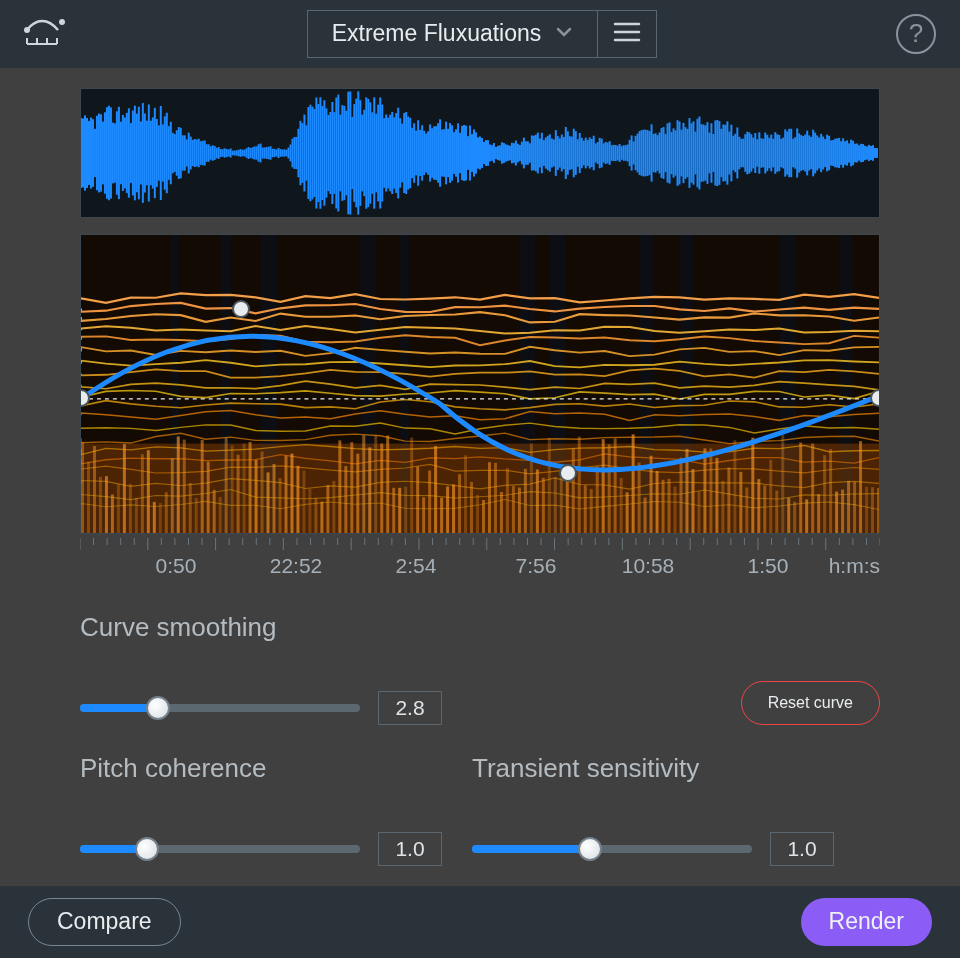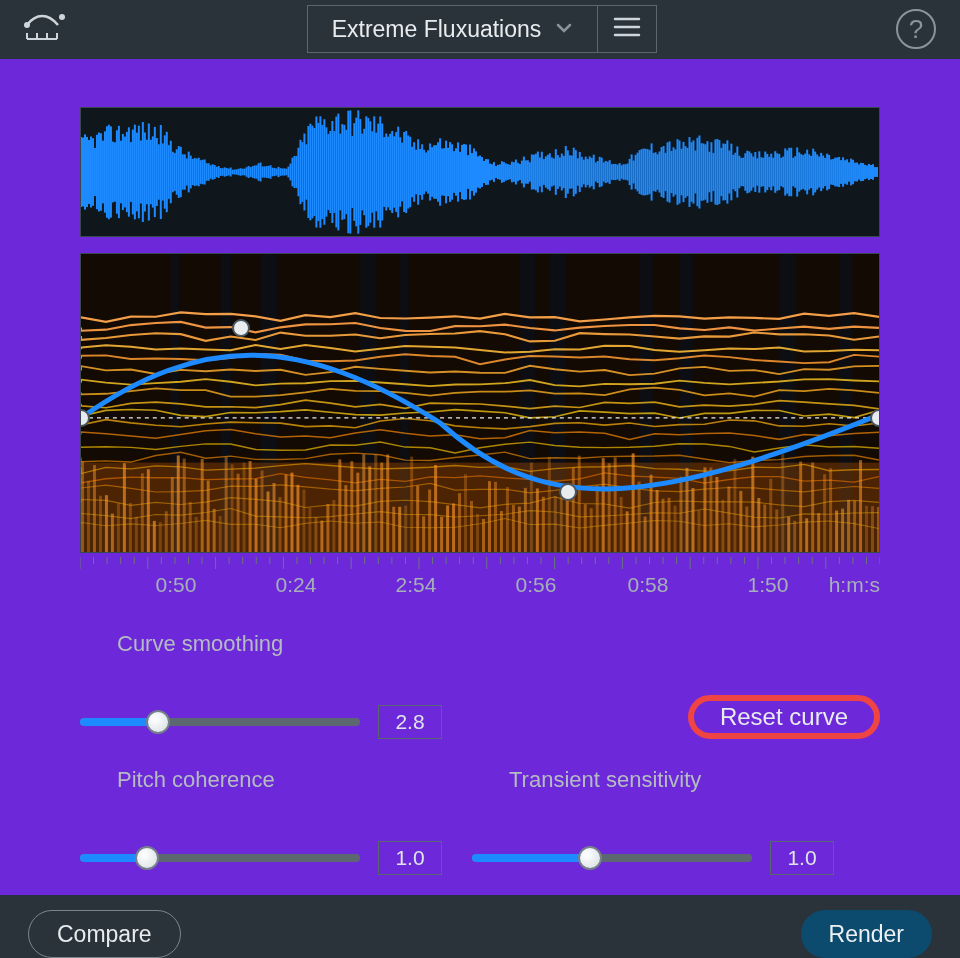--- a/index.html
+++ b/index.html
@@ -10,53 +10,53 @@
   .topbar { height: 82px; background: #2a333a; display: flex; align-items: center; padding: 0 24px; gap: 16px; }
   .app-icon { width: 44px; height: 44px; display: flex; align-items: center; justify-content: center; }
   .topbar-spacer { flex: 1; }
   .preset-wrap { display: flex; align-items: center; gap: 0; margin: 0 auto; }
   .preset-select { height: 48px; min-width: 290px; border: 1px solid #5a6770; background: transparent; color: #e8ecee; font-size: 23px; display: flex; align-items: center; justify-content: center; gap: 14px; padding: 0 18px; border-right: none; cursor: pointer; }
   .preset-select .chev { opacity: .7; }
   .hamburger-btn { height: 48px; width: 60px; border: 1px solid #5a6770; background: transparent; display: flex; align-items: center; justify-content: center; cursor: pointer; }
   .help-btn { width: 40px; height: 40px; border-radius: 50%; border: 2px solid #8b949c; background: transparent; display: flex; align-items: center; justify-content: center; cursor: pointer; color:#8b949c; font-size:26px; }
 
   
-  .main { flex: 1; padding: 48px 80px 20px 80px; background: #6d28d9; display:flex; flex-direction:column; }
+  .main { flex: 1; padding: 20px 80px 20px 80px; background: #404040; display:flex; flex-direction:column; }
   .waveform-box { height: 130px; border: 1px solid #3a4650; position: relative; overflow: hidden; background: #10171c; }
   .spectro-box { height: 300px; border: 1px solid #3a4650; position: relative; overflow: hidden; margin-top: 16px; }
 
   
   .ruler { height: 48px; position: relative; margin-top: 4px; }
   .ruler .tick-label { position:absolute; top:16px; font-size:21px; color:#a6b0b8; transform:translateX(-50%); }
   .ruler .unit-label { position:absolute; right:0; top:16px; font-size:21px; color:#a6b0b8;text-align:center; }
   .ruler svg.ticks { position:absolute; top:0; left:0; width:100%; height:14px; }
 
   
   .controls-row { display:flex; margin-top:28px; }
   .control-col { display:flex; flex-direction:column; gap:12px; }
-  .control-label { font-size:22px; color:#b4bcc2;margin-left:37px; }
+  .control-label { font-size:26px; color:#b4bcc2; }
   .slider-row { display:flex; align-items:center; gap:18px;margin-top:36px; }
 
   .slider { position:relative; width:280px; height:20px; cursor:pointer; }
   .slider .track { position:absolute; left:0; right:0; top:6px; height:8px; background:#5c6870; border-radius:4px; }
   .slider .fill  { position:absolute; left:0; top:6px; height:8px; background:#1d8bff; border-radius:4px; }
   .slider .thumb { position:absolute; top:-2px; width:24px; height:24px; border-radius:50%; background:radial-gradient(circle at 35% 35%, #fff, #d6dde2); border:2px solid #76808a; transform:translateX(-50%); }
 
   .value-box { min-width:64px; height:34px; border:1px solid #5a6770; display:flex; align-items:center; justify-content:center; font-size:21px; color:#dfe4e8; padding:0 10px; }
 
-  .reset-btn { height:44px; padding:0 26px; border:6px solid #ef4444; border-radius:22px; background:transparent; color:#e8ecee; font-size:24px; cursor:pointer; margin-left:auto; align-self:flex-end; }
+  .reset-btn { height:44px; padding:0 26px; border:1px solid #ef4444; border-radius:22px; background:transparent; color:#e8ecee; font-size:16px; cursor:pointer; margin-left:auto; align-self:flex-end; }
 
   .top-controls-line { display:flex; align-items:flex-end; gap:24px; margin-top:26px; }
   .top-controls-line .control-col { flex:0 0 auto; }
 
   
-  .bottombar { height:88px; background:#2a333a; display:flex; align-items:flex-end; padding:0 28px; }
+  .bottombar { height:88px; background:#2a333a; display:flex; align-items:center; padding:0 28px; }
   .pill-btn { height:48px; padding:0 28px; border-radius:24px; font-size:23px; cursor:pointer; border:none; }
   .compare-btn { background:transparent; border:1px solid #7a858e; color:#e8ecee; }
-  .render-btn  { background:#0c4a6e; color:#eef1f3; margin-left:auto; }
+  .render-btn  { background:#8b5cf6; color:#eef1f3; margin-left:auto; }
 
   
   .curve-handle { position:absolute; width:18px; height:18px; border-radius:50%; background:#e8ecee; border:2px solid #4a555e; transform:translate(-50%,-50%); cursor:grab; }
 </style>
 </head>
 <body>
 
 <div class="app">
 
   <div class="topbar">
@@ -741,24 +741,24 @@
           <line x1="705.0847457627118" y1="0" x2="705.0847457627118" y2="7" stroke="#6a757e" stroke-width="1"></line>
           <line x1="718.6440677966102" y1="0" x2="718.6440677966102" y2="7" stroke="#6a757e" stroke-width="1"></line>
           <line x1="732.2033898305085" y1="0" x2="732.2033898305085" y2="7" stroke="#6a757e" stroke-width="1"></line>
           <line x1="745.7627118644067" y1="0" x2="745.7627118644067" y2="12" stroke="#6a757e" stroke-width="1"></line>
           <line x1="759.3220338983051" y1="0" x2="759.3220338983051" y2="7" stroke="#6a757e" stroke-width="1"></line>
           <line x1="772.8813559322034" y1="0" x2="772.8813559322034" y2="7" stroke="#6a757e" stroke-width="1"></line>
           <line x1="786.4406779661017" y1="0" x2="786.4406779661017" y2="7" stroke="#6a757e" stroke-width="1"></line>
           <line x1="800" y1="0" x2="800" y2="7" stroke="#6a757e" stroke-width="1"></line>
         </svg>
       <span class="tick-label" style="left:12%">0:50</span>
-      <span class="tick-label" style="left:27%">0:24</span>
+      <span class="tick-label" style="left:27%">22:52</span>
       <span class="tick-label" style="left:42%">2:54</span>
-      <span class="tick-label" style="left:57%">0:56</span>
-      <span class="tick-label" style="left:71%">0:58</span>
+      <span class="tick-label" style="left:57%">7:56</span>
+      <span class="tick-label" style="left:71%">10:58</span>
       <span class="tick-label" style="left:86%">1:50</span>
       <span class="unit-label">h:m:s</span>
     </div>
 
     <div class="top-controls-line">
       <div class="control-col">
         <span class="control-label">Curve smoothing</span>
         <div class="slider-row">
           <div class="slider">
             <div class="track"></div>

